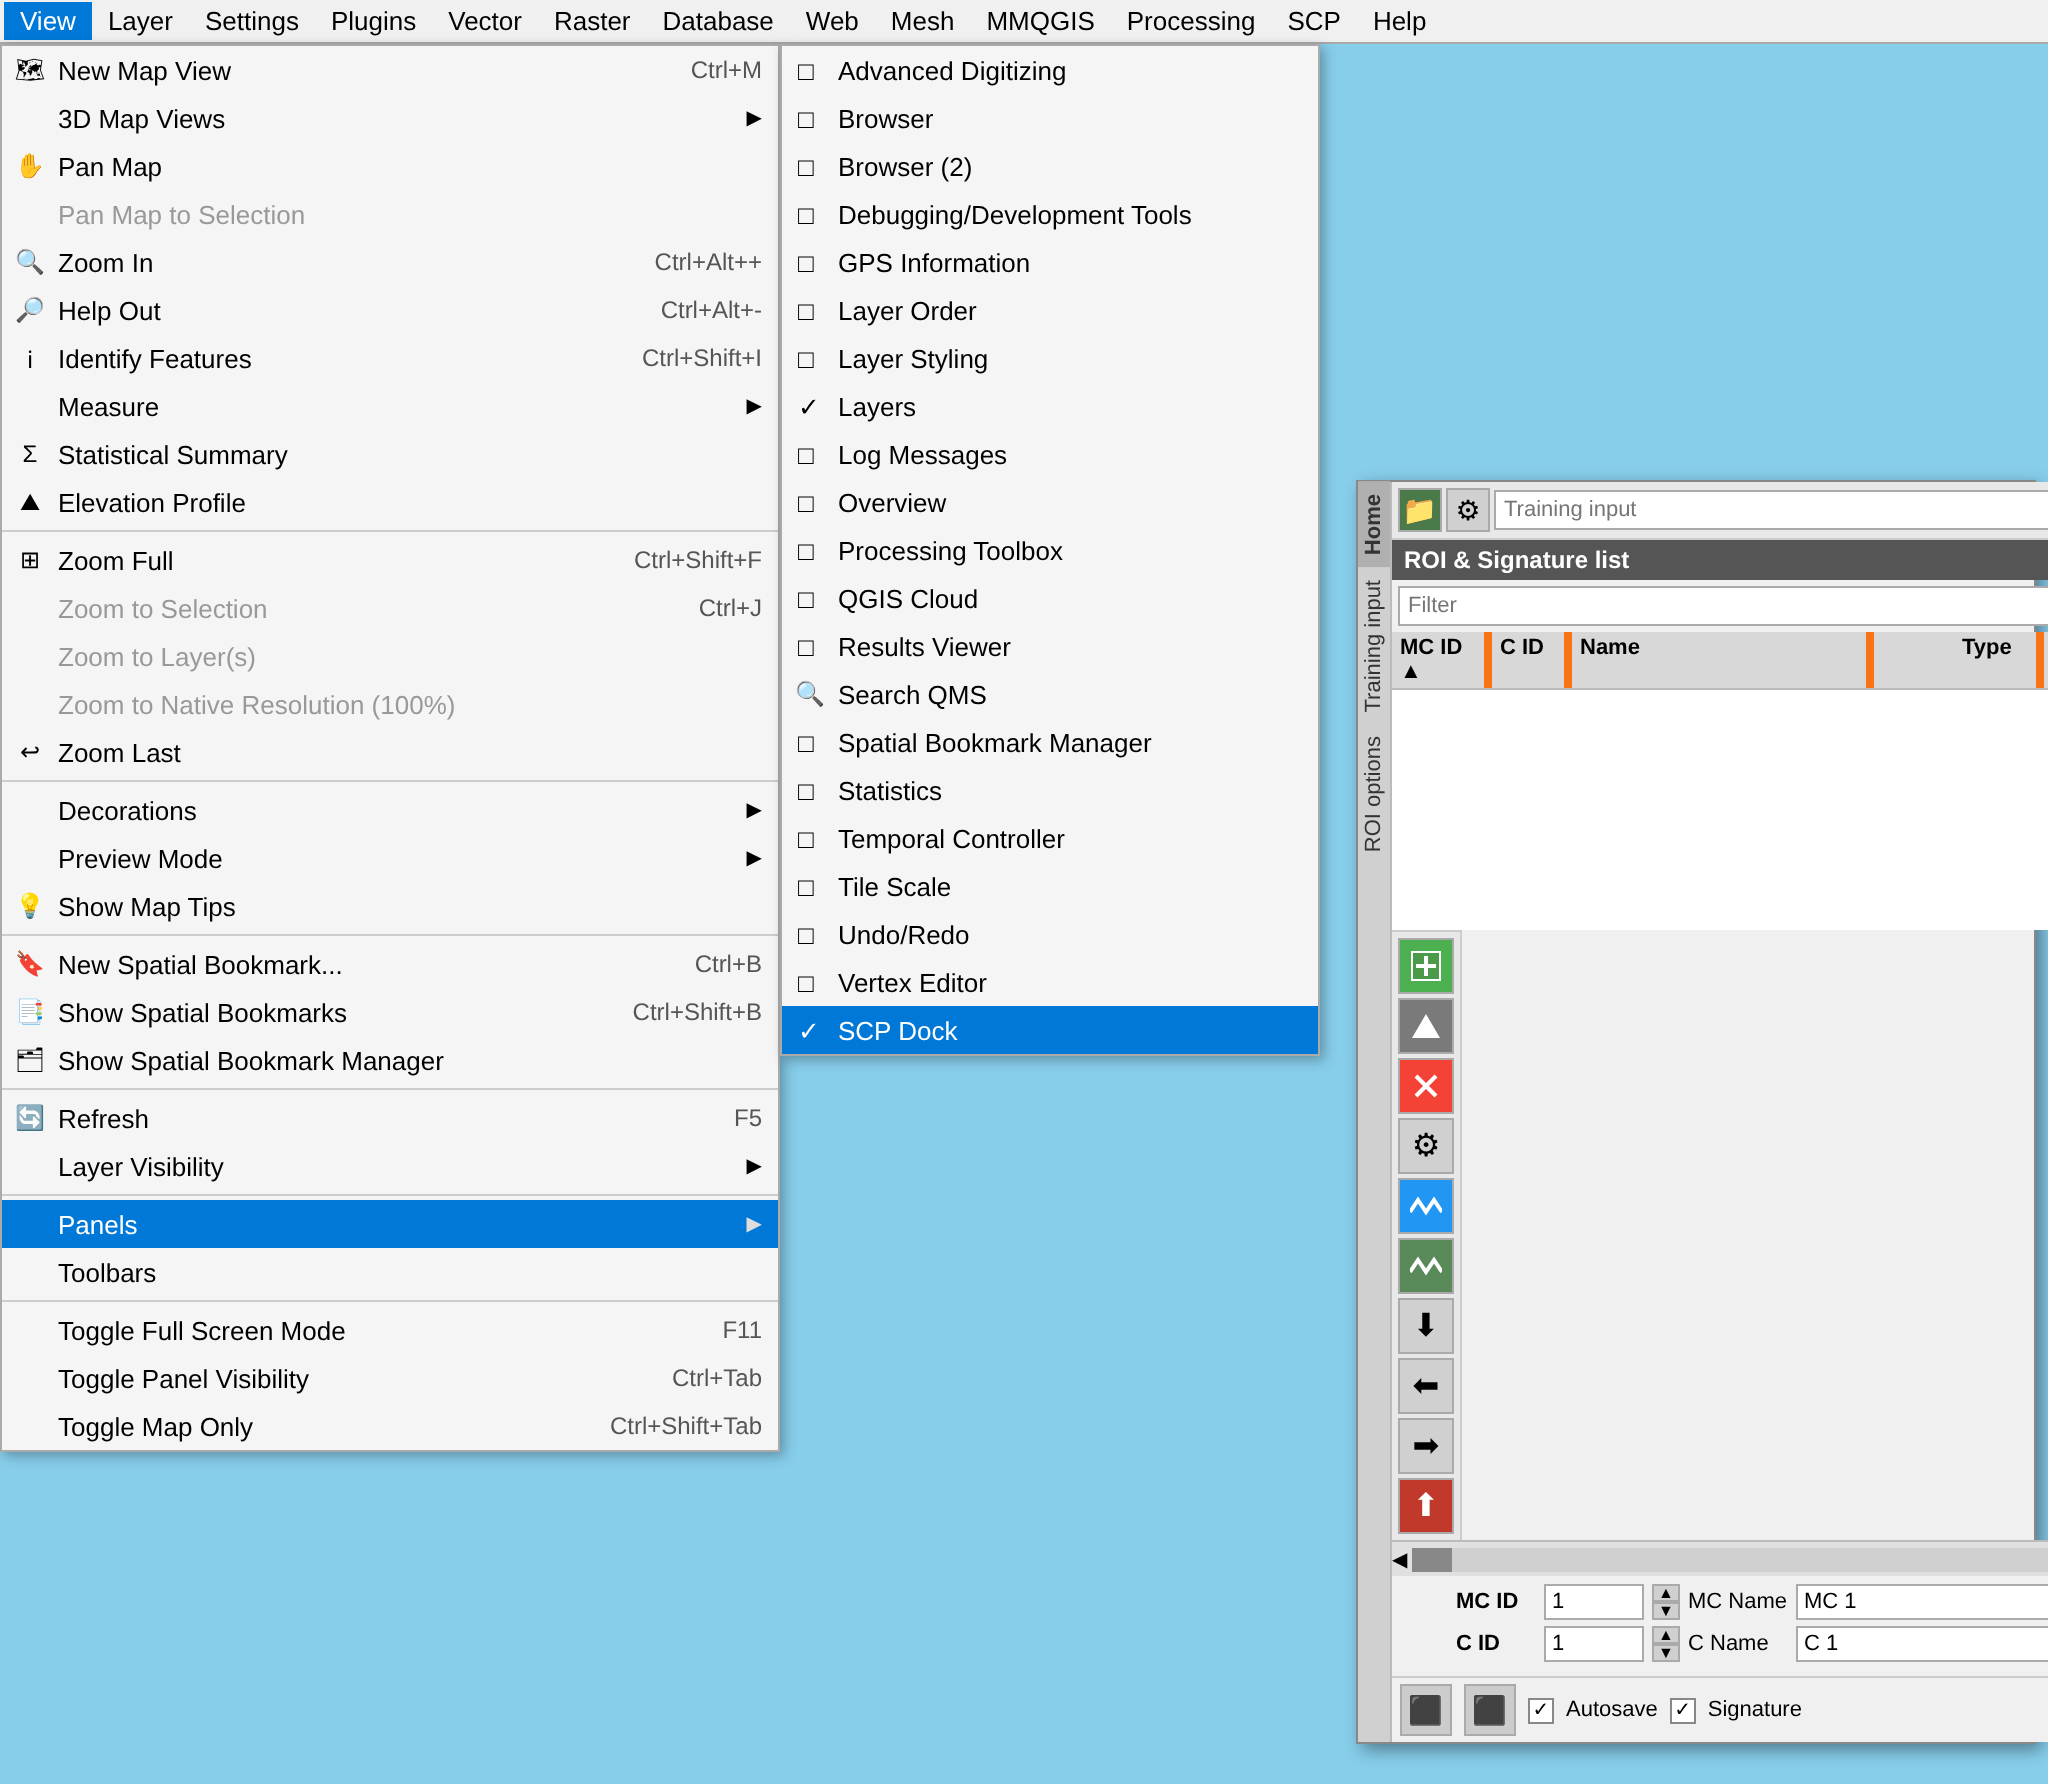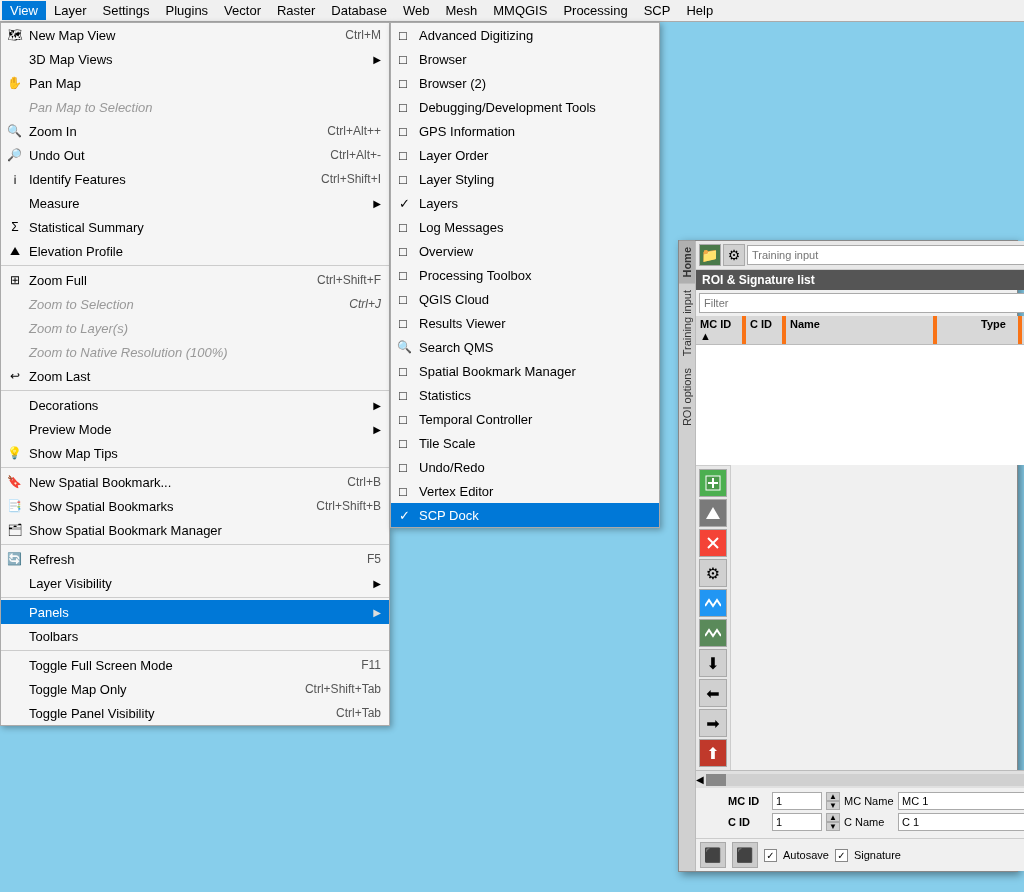--- a/index.html
+++ b/index.html
@@ -53,21 +53,20 @@
       min-height: 24px;
       color: #000;
     }
     .menu-item.active, .menu-item.highlighted {
       background: #0078d7;
       color: white;
     }
     .menu-item.disabled {
       color: #999;
       cursor: default;
-      font-style: italic;
     }
     .menu-item .shortcut {
       margin-left: auto;
       padding-left: 20px;
       color: #555;
       font-size: 12px;
     }
     .menu-item .arrow {
       margin-left: auto;
       font-size: 10px;
@@ -409,21 +408,21 @@
   <div class="menu-item disabled">
     <span>Pan Map to Selection</span>
   </div>
   <div class="menu-item">
     <span class="icon">🔍</span>
     <span>Zoom In</span>
     <span class="shortcut">Ctrl+Alt++</span>
   </div>
   <div class="menu-item">
     <span class="icon">🔎</span>
-    <span>Undo Out</span>
+    <span>Help Out</span>
     <span class="shortcut">Ctrl+Alt+-</span>
   </div>
   <div class="menu-item">
     <span class="icon">ℹ</span>
     <span>Identify Features</span>
     <span class="shortcut">Ctrl+Shift+I</span>
   </div>
   <div class="menu-item">
     <span>Measure</span>
     <span class="arrow">▶</span>
@@ -501,26 +500,26 @@
   </div>
   <div class="menu-item">
     <span>Toolbars</span>
   </div>
   <div class="menu-divider"></div>
   <div class="menu-item">
     <span>Toggle Full Screen Mode</span>
     <span class="shortcut">F11</span>
   </div>
   <div class="menu-item">
+    <span>Toggle Panel Visibility</span>
+    <span class="shortcut">Ctrl+Tab</span>
+  </div>
+  <div class="menu-item">
     <span>Toggle Map Only</span>
     <span class="shortcut">Ctrl+Shift+Tab</span>
-  </div>
-  <div class="menu-item">
-    <span>Toggle Panel Visibility</span>
-    <span class="shortcut">Ctrl+Tab</span>
   </div>
 </div>
 
 <div class="submenu">
   <div class="menu-item">
     <span style="position:absolute;left:8px;">□</span>
     <span>Advanced Digitizing</span>
   </div>
   <div class="menu-item">
     <span style="position:absolute;left:8px;">□</span>

